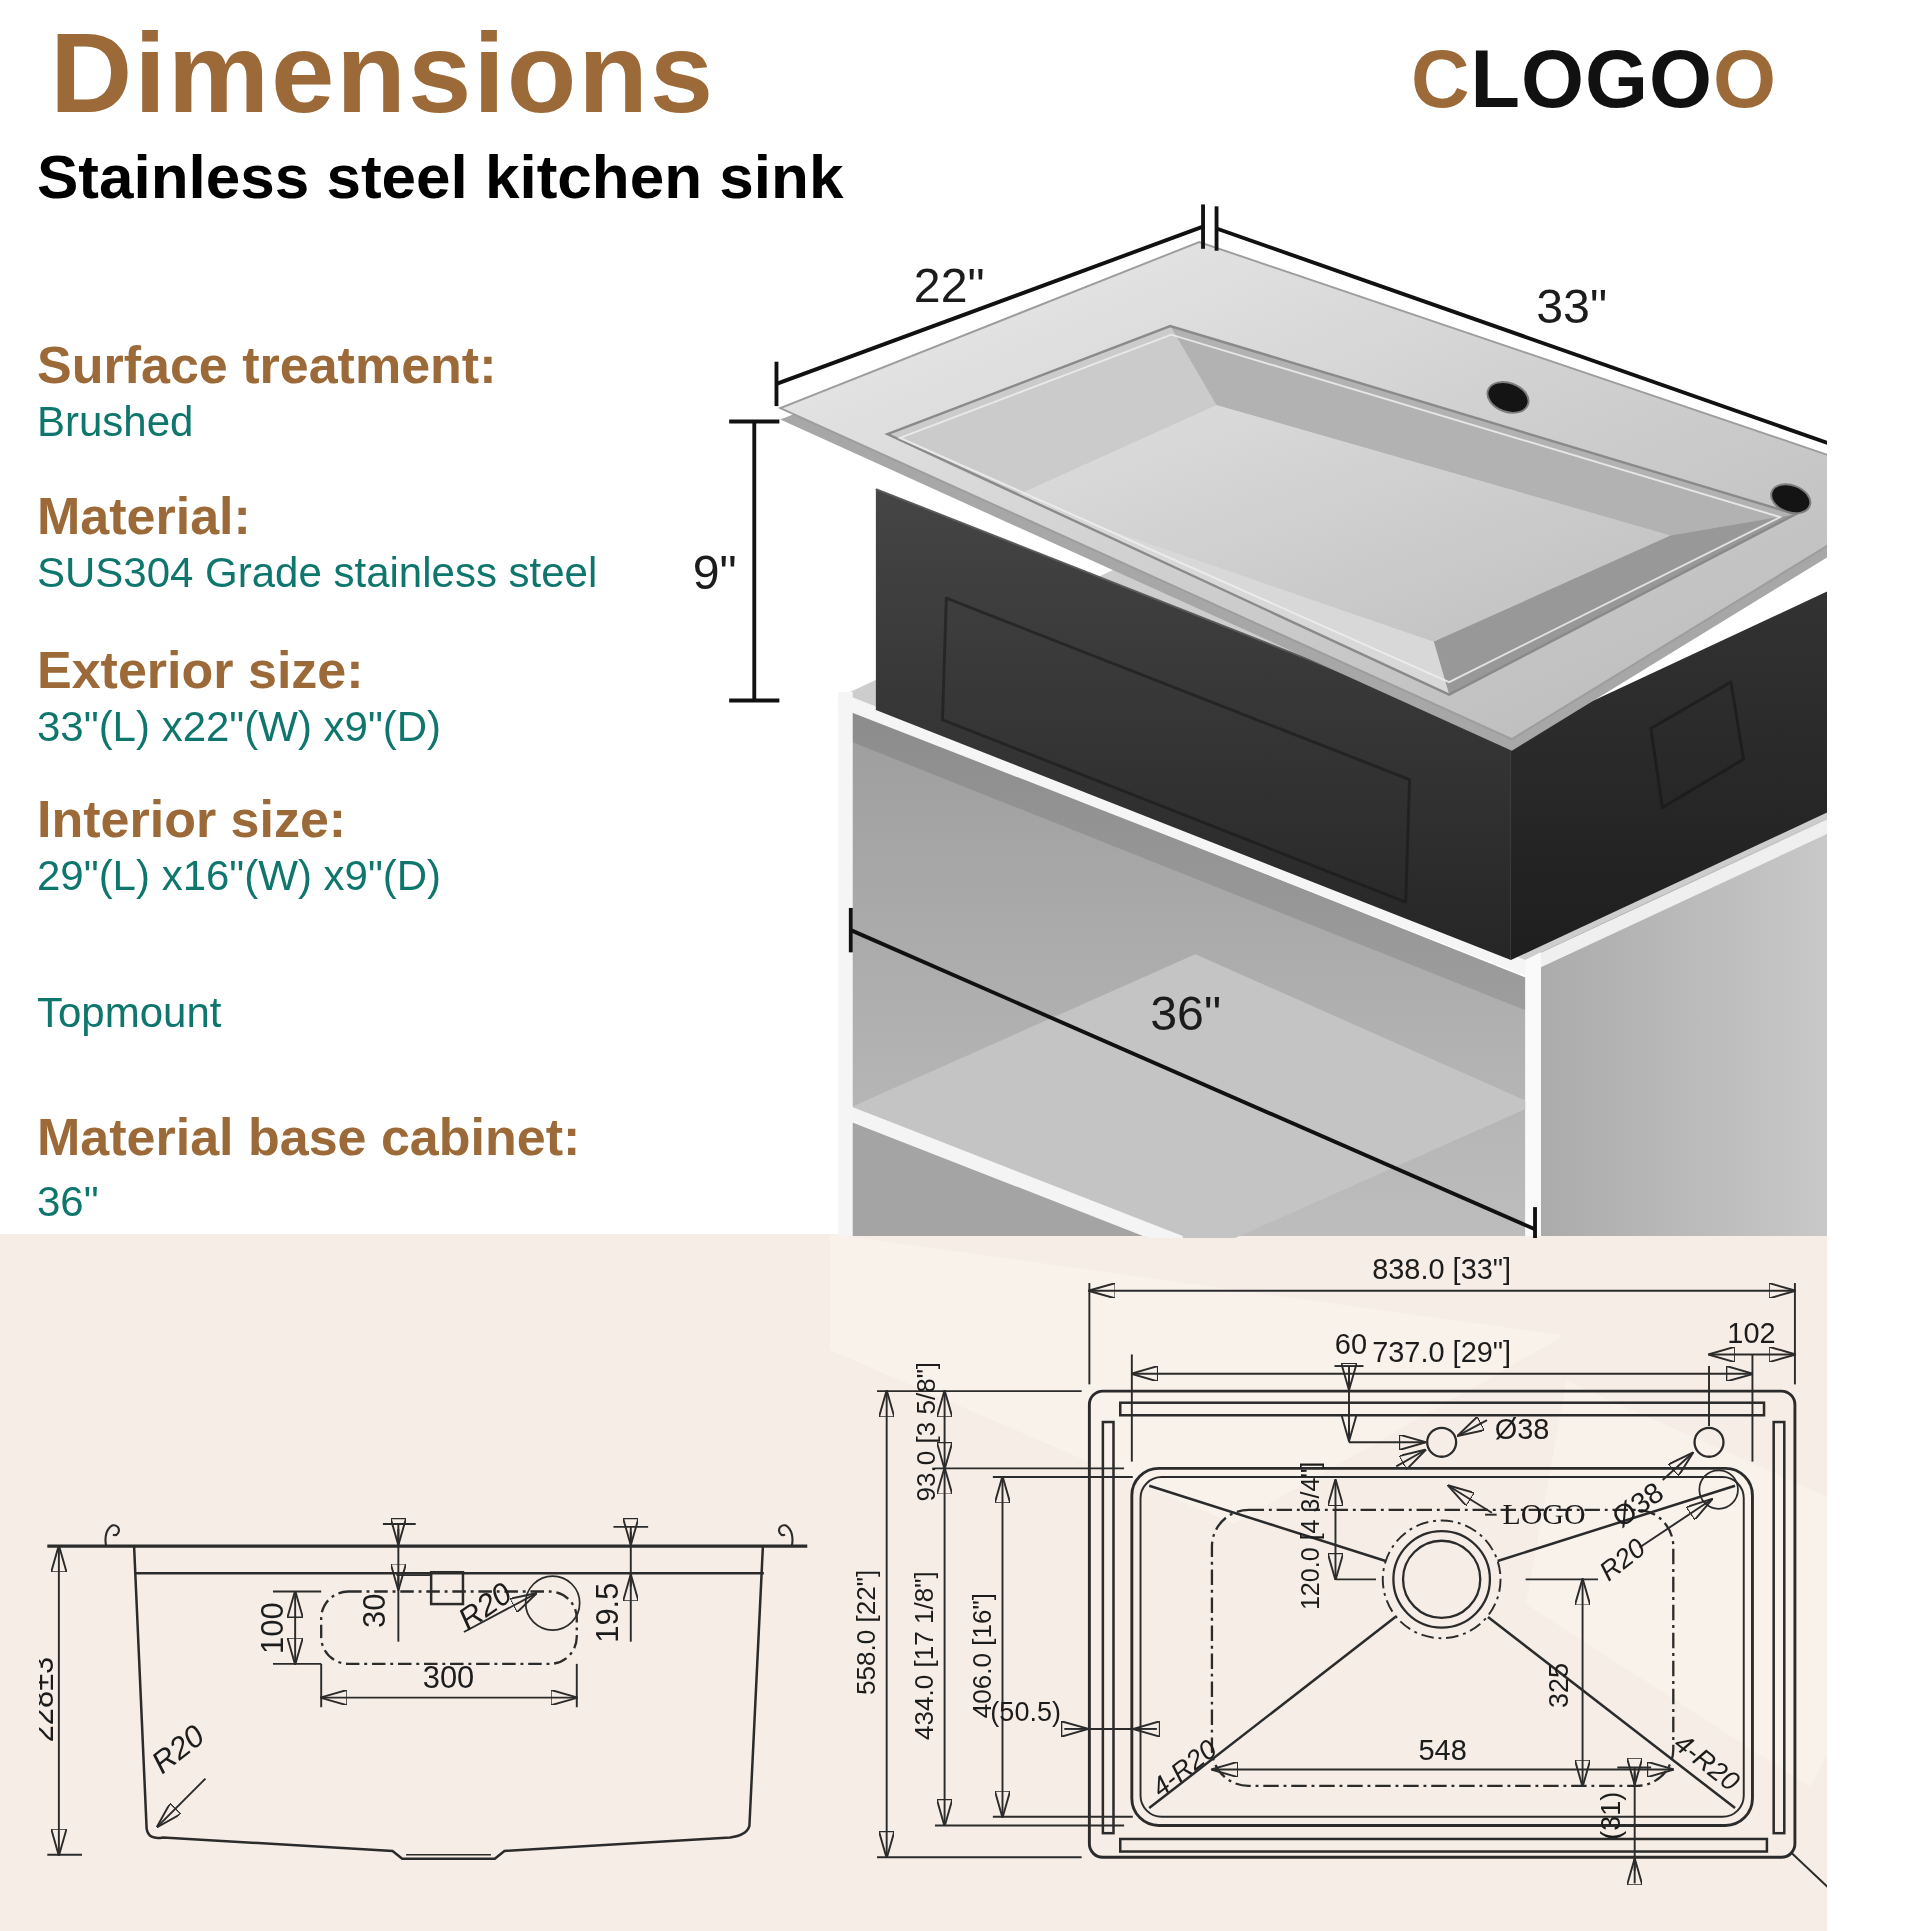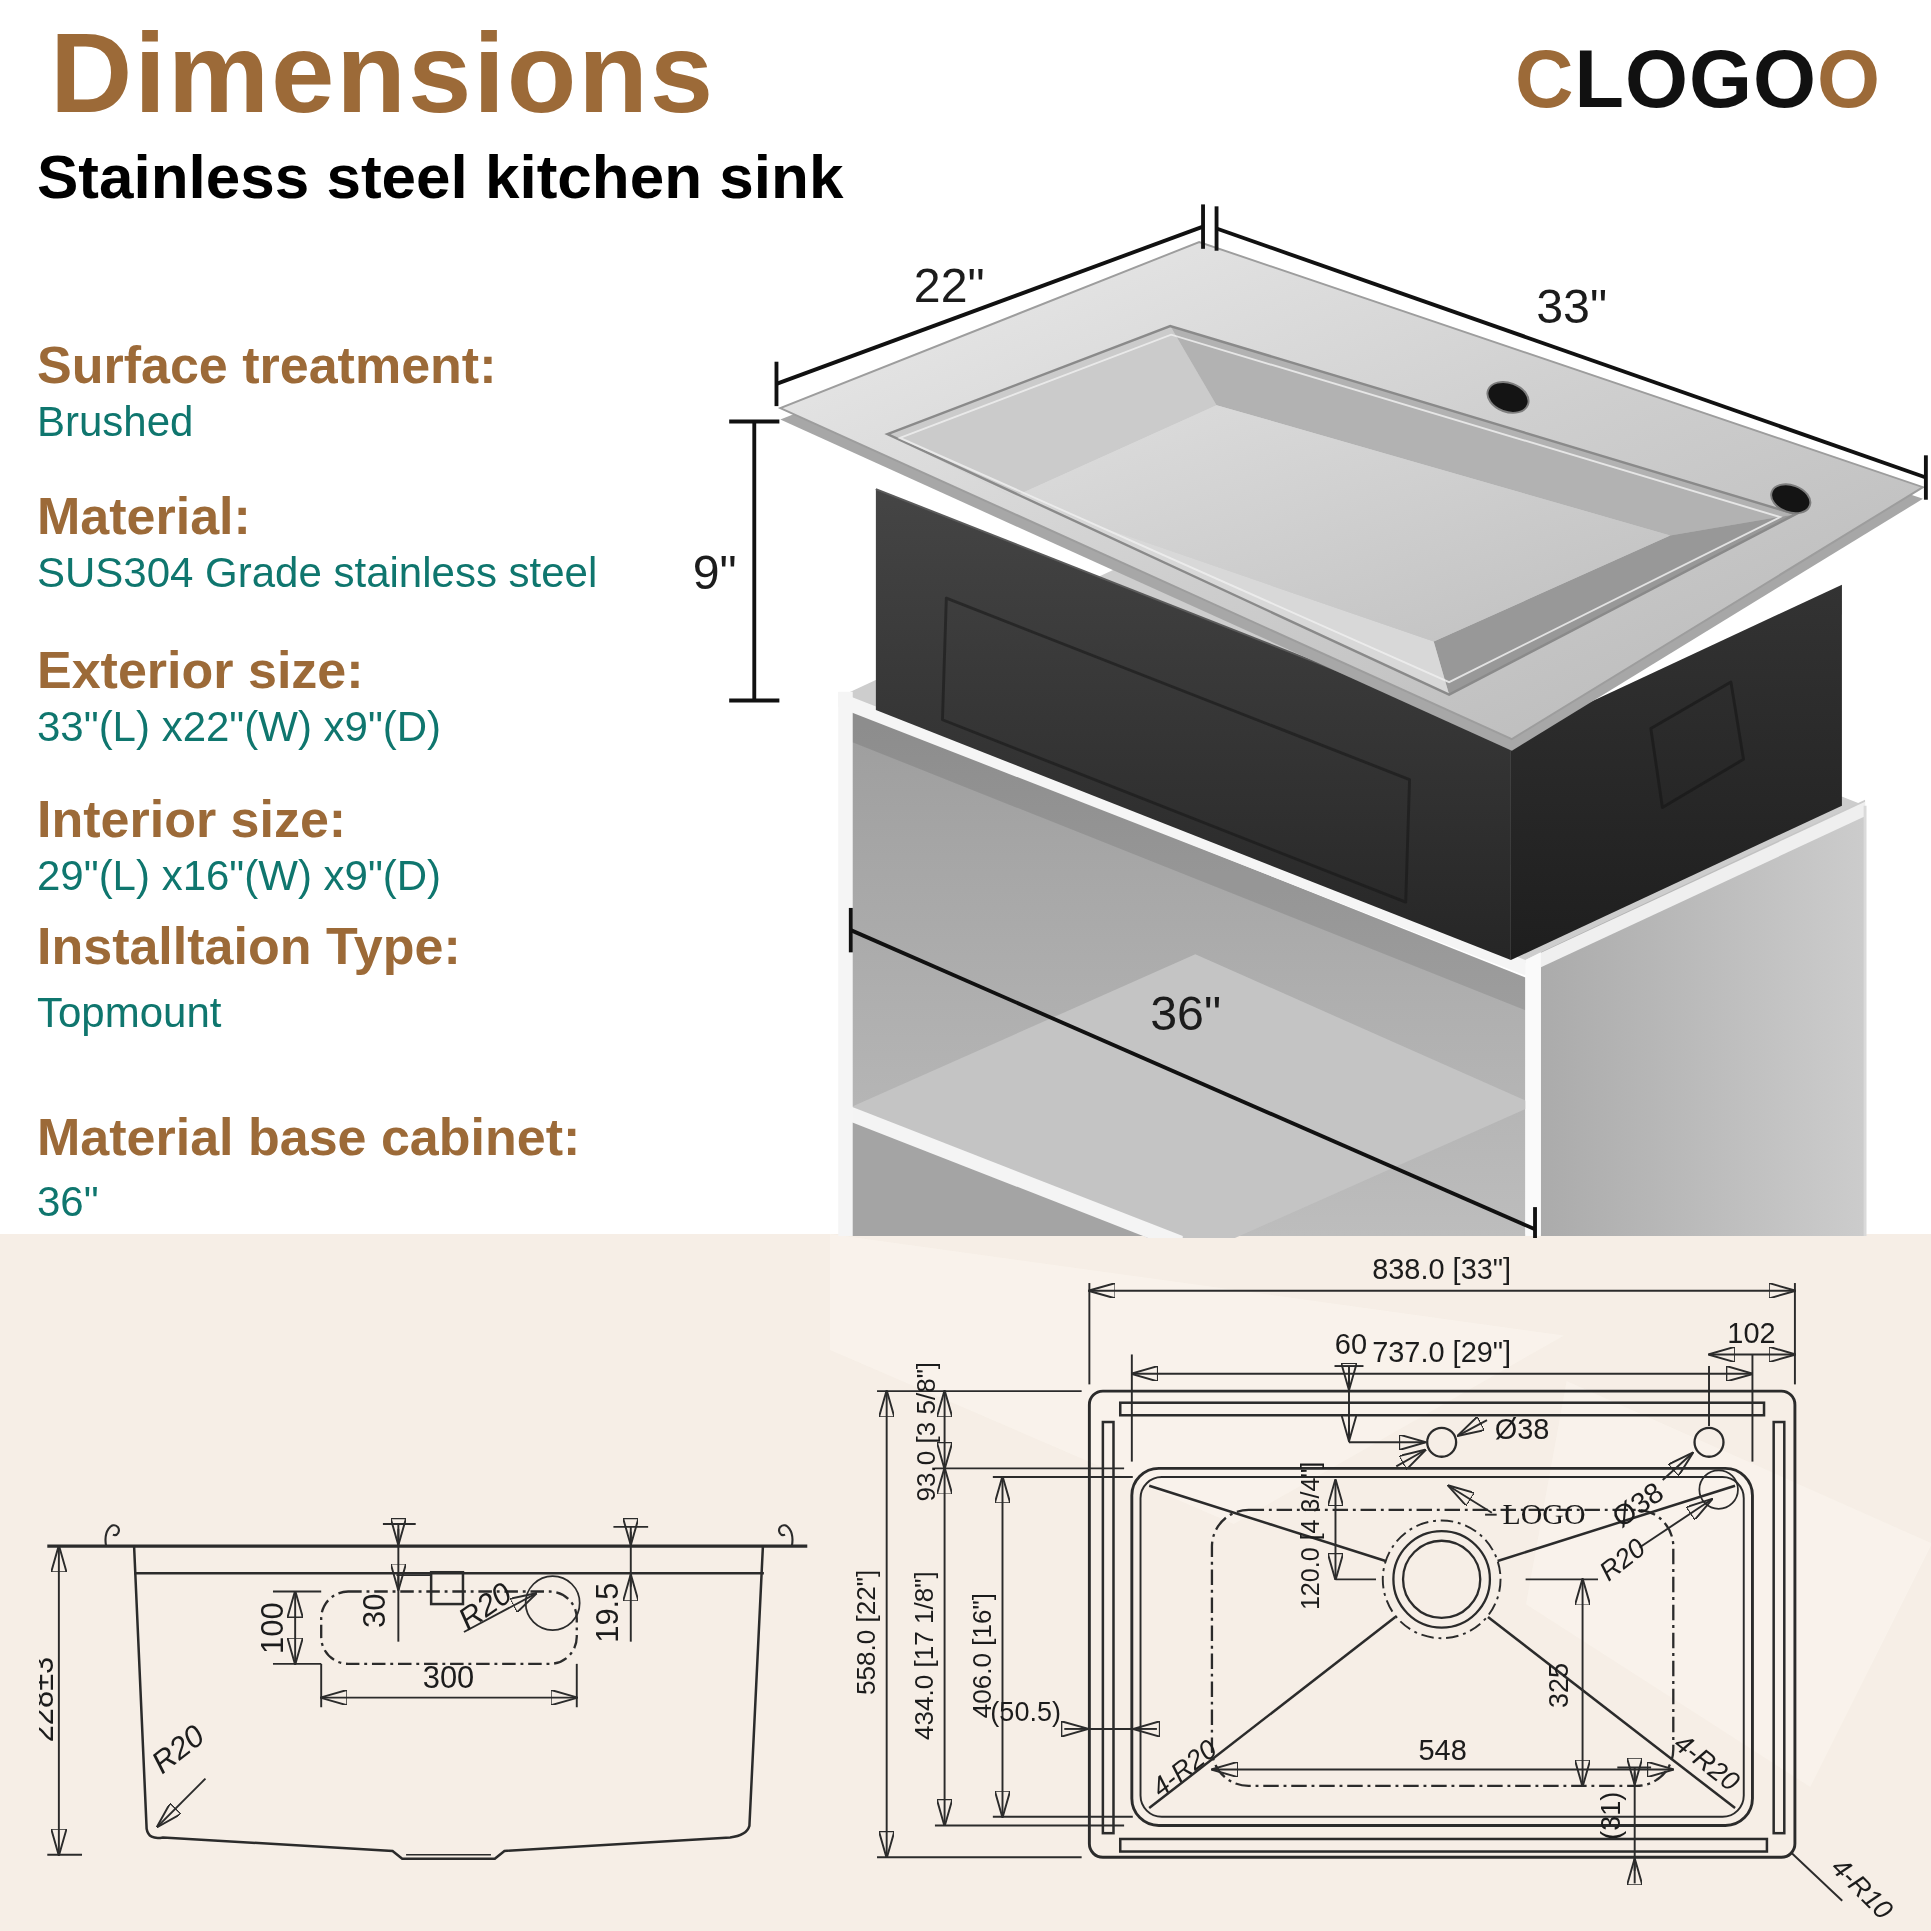--- a/index.html
+++ b/index.html
@@ -1,17 +1,17 @@
 <!DOCTYPE html>
 <html><head>
 <meta charset="utf-8">
 <style>
   html,body{margin:0;padding:0;background:#ffffff;}
-  #page{position:relative;width:1931px;height:1931px;overflow:hidden;
-        font-family:"Liberation Sans","DejaVu Sans",sans-serif;color:#1a1a1a;}
+  #page{position:relative;width:1789px;height:1931px;overflow:hidden;
+        font-family:"Liberation Sans","DejaVu Sans",sans-serif;color:#1a1a1a;padding-left:38px;}
   .abs{position:absolute;}
   
   #title{left:50px;top:9.7px;font-size:114px;font-weight:800;letter-spacing:1.9px;color:#9c6a38;line-height:1.1;}
   #brand{right:50px;top:33px;font-size:81px;font-weight:800;letter-spacing:1px;color:#111;}
   #brand .bro{color:#9c6a38;}
   #subtitle{left:37px;top:141px;font-size:62px;font-weight:700;color:#000;}
   
   .spec-label{left:37px;font-size:52px;font-weight:700;color:#9c6a38;line-height:1.05;}
   .spec-value{left:37px;font-size:42px;font-weight:400;color:#0f766e;line-height:1.05;}
   
@@ -37,21 +37,20 @@
   <div id="subtitle" class="abs">Stainless steel kitchen sink</div>
 
   <div class="abs spec-label" style="top:338px;">Surface treatment:</div>
   <div class="abs spec-value" style="top:400px;">Brushed</div>
   <div class="abs spec-label" style="top:489px;">Material:</div>
   <div class="abs spec-value" style="top:551px;">SUS304 Grade stainless steel</div>
   <div class="abs spec-label" style="top:643px;">Exterior size:</div>
   <div class="abs spec-value" style="top:705px;">33"(L) x22"(W) x9"(D)</div>
   <div class="abs spec-label" style="top:792px;">Interior size:</div>
   <div class="abs spec-value" style="top:854px;">29"(L) x16"(W) x9"(D)</div>
-  <div class="abs spec-label" style="top:919px;">Installtaion Type:</div>
   <div class="abs spec-value" style="top:991px;">Topmount</div>
   <div class="abs spec-label" style="top:1110px;">Material base cabinet:</div>
   <div class="abs spec-value" style="top:1180px;">36"</div>
 
   <svg class="abs" style="left:560px;top:188px;" width="1371" height="1050" viewBox="0 0 1420 1088">
     <defs>
       <linearGradient id="gTop" x1="0" y1="0" x2="1" y2="1">
         <stop offset="0" stop-color="#ececec"></stop>
           <stop offset="0.5" stop-color="#cfcfcf"></stop>
           <stop offset="1" stop-color="#b7b7b7"></stop>

